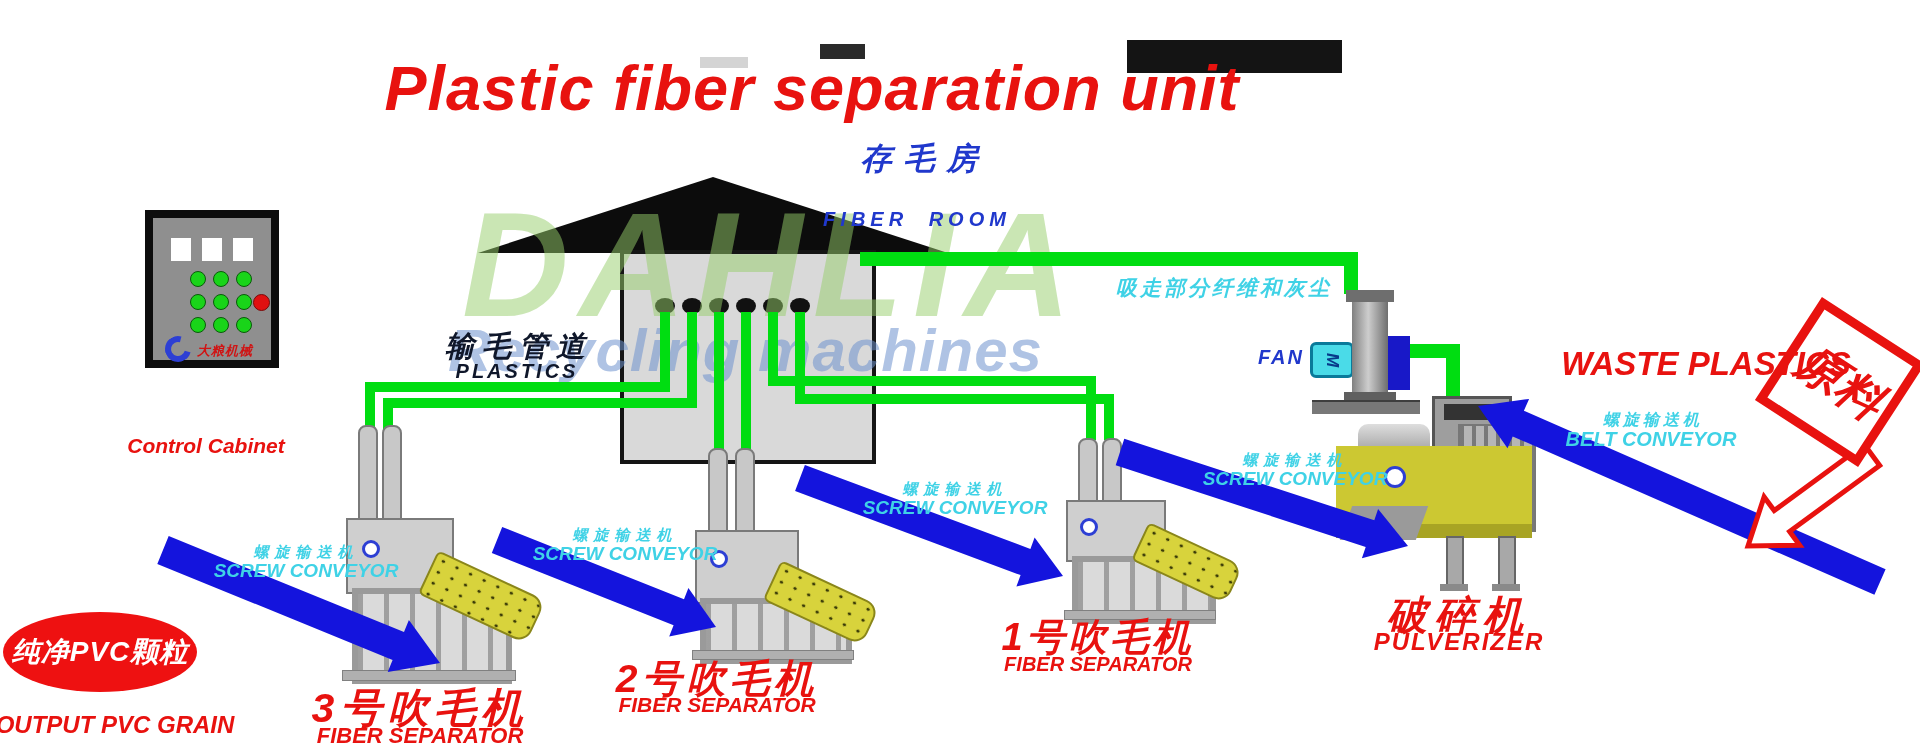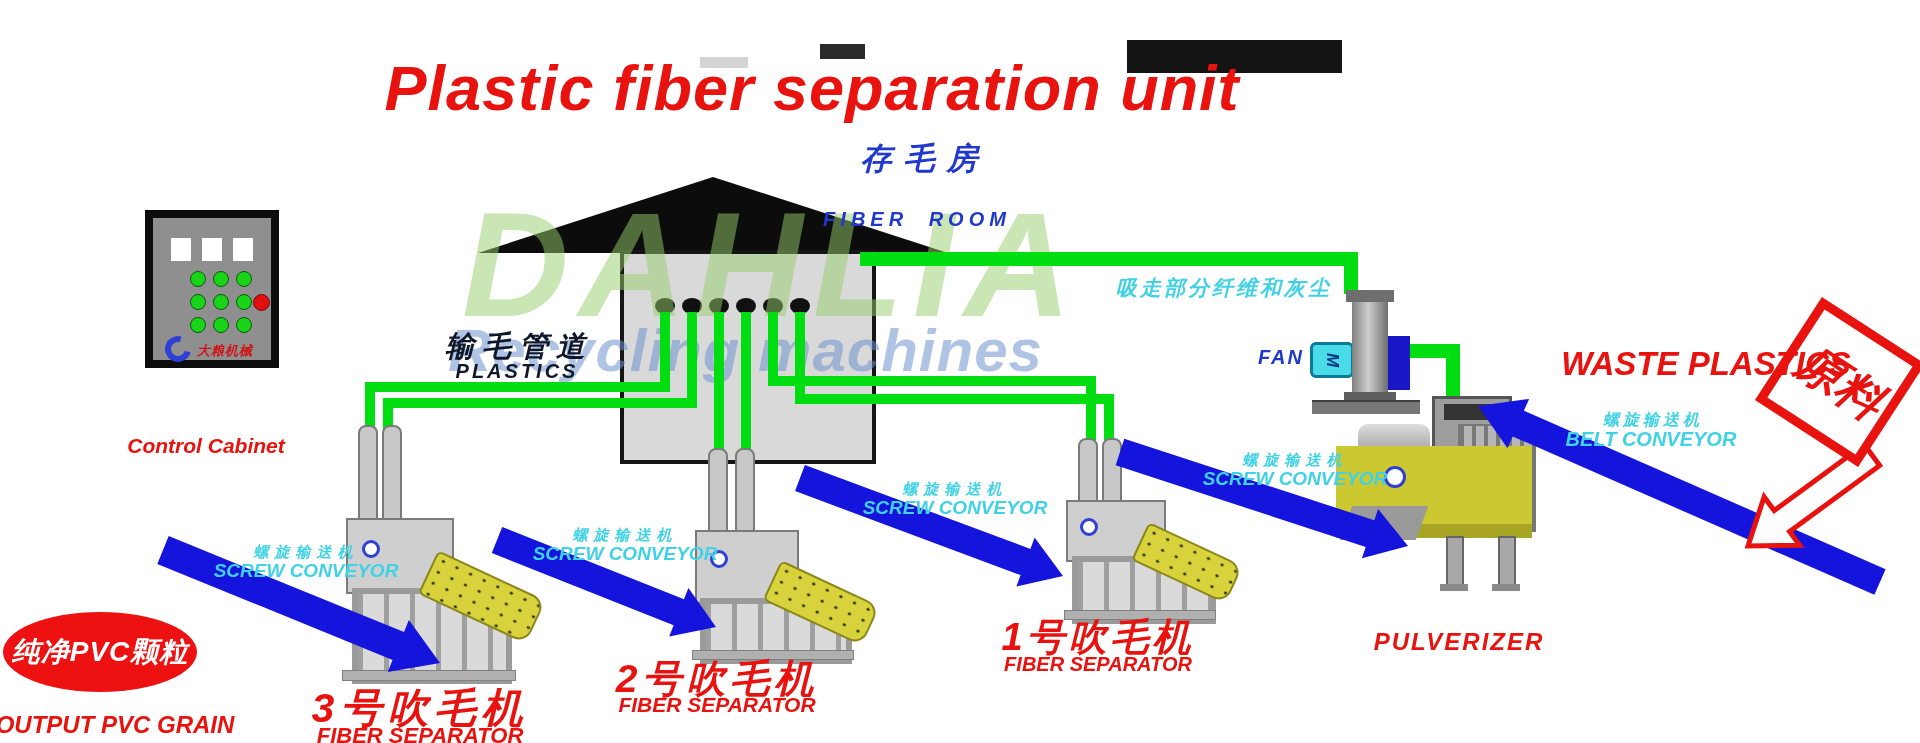--- a/index.html
+++ b/index.html
@@ -175,20 +175,21 @@
   <div class="abs" id="pul-mouth"></div>
   <div class="abs" id="pul-motor"></div>
   <div class="abs" id="pul-grinder"></div>
   <div class="abs" id="pul-body"></div>
   <div class="abs" id="pul-logo"></div>
   <div class="pul-leg" style="left:1446px;"></div>
   <div class="pul-leg" style="left:1498px;"></div>
   <div class="pul-foot" style="left:1440px;"></div>
   <div class="pul-foot" style="left:1492px;"></div>
   <div class="abs" id="pul-chute"></div>
+  <div class="lbl ctr red z7" id="pul-zh">破碎机</div>
   <div class="lbl ctr red z7" id="pul-en">PULVERIZER</div>
 
   <div class="arm" style="left:358px;top:425px;height:100px;"></div>
   <div class="arm" style="left:382px;top:425px;height:100px;"></div>
   <div class="head" style="left:346px;top:518px;width:104px;height:72px;"></div>
   <div class="mlogo" style="left:362px;top:540px;"></div>
   <div class="cone" style="left:428px;top:548px;width:115px;height:44px;"></div>
   <div class="base" style="left:352px;top:588px;width:148px;height:84px;"></div>
   <div class="foot" style="left:342px;top:670px;width:172px;height:9px;"></div>
   <div class="lbl ctr red z7" id="m3-zh">3号吹毛机</div>

